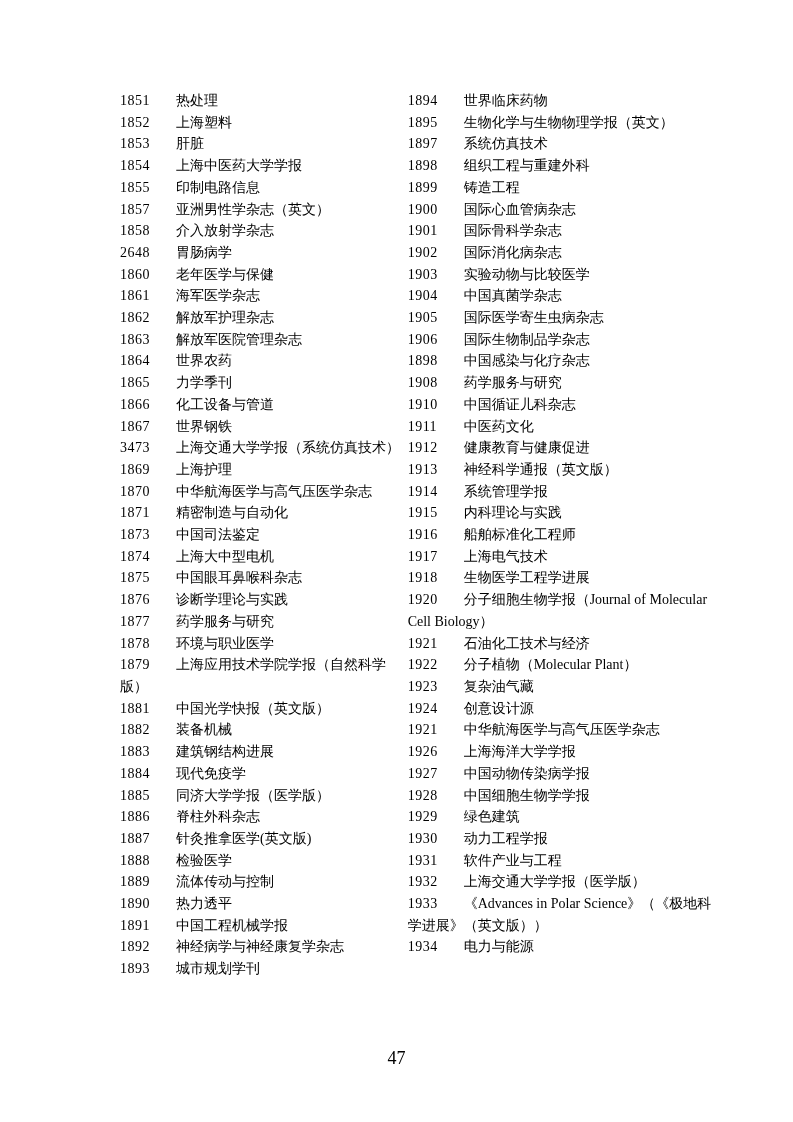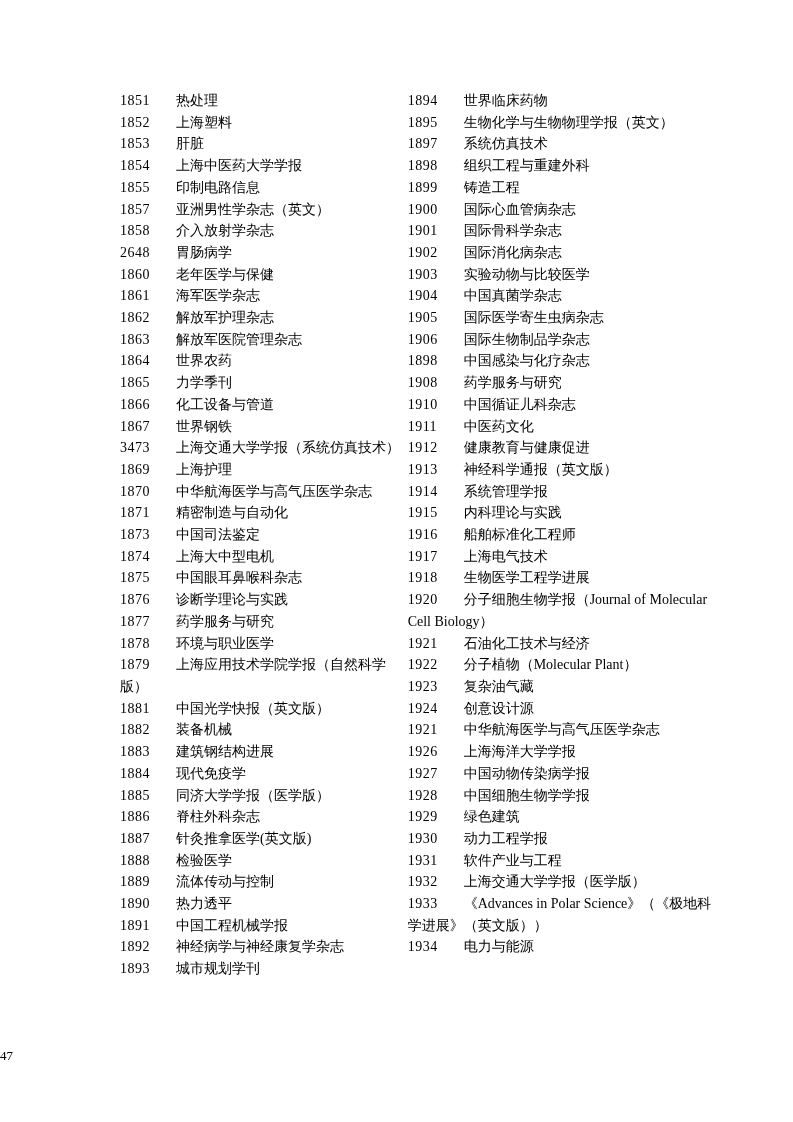--- a/index.html
+++ b/index.html
@@ -39,22 +39,22 @@
     display: inline-block;
     width: 56px;
     letter-spacing: 0.5px;
   }
   .title { }
   .page-number {
     position: absolute;
     left: 0;
     right: 0;
     top: 1048px;
-    text-align: left;
-    font-size: 13px;
+    text-align: center;
+    font-size: 18px;
   }
 </style>
 </head>
 <body>
 
 <div class="page">
   <div class="columns">
     <div class="col col-left">
         <div class="entry"><span class="num">1851</span><span class="title">热处理</span></div>
         <div class="entry"><span class="num">1852</span><span class="title">上海塑料</span></div>

